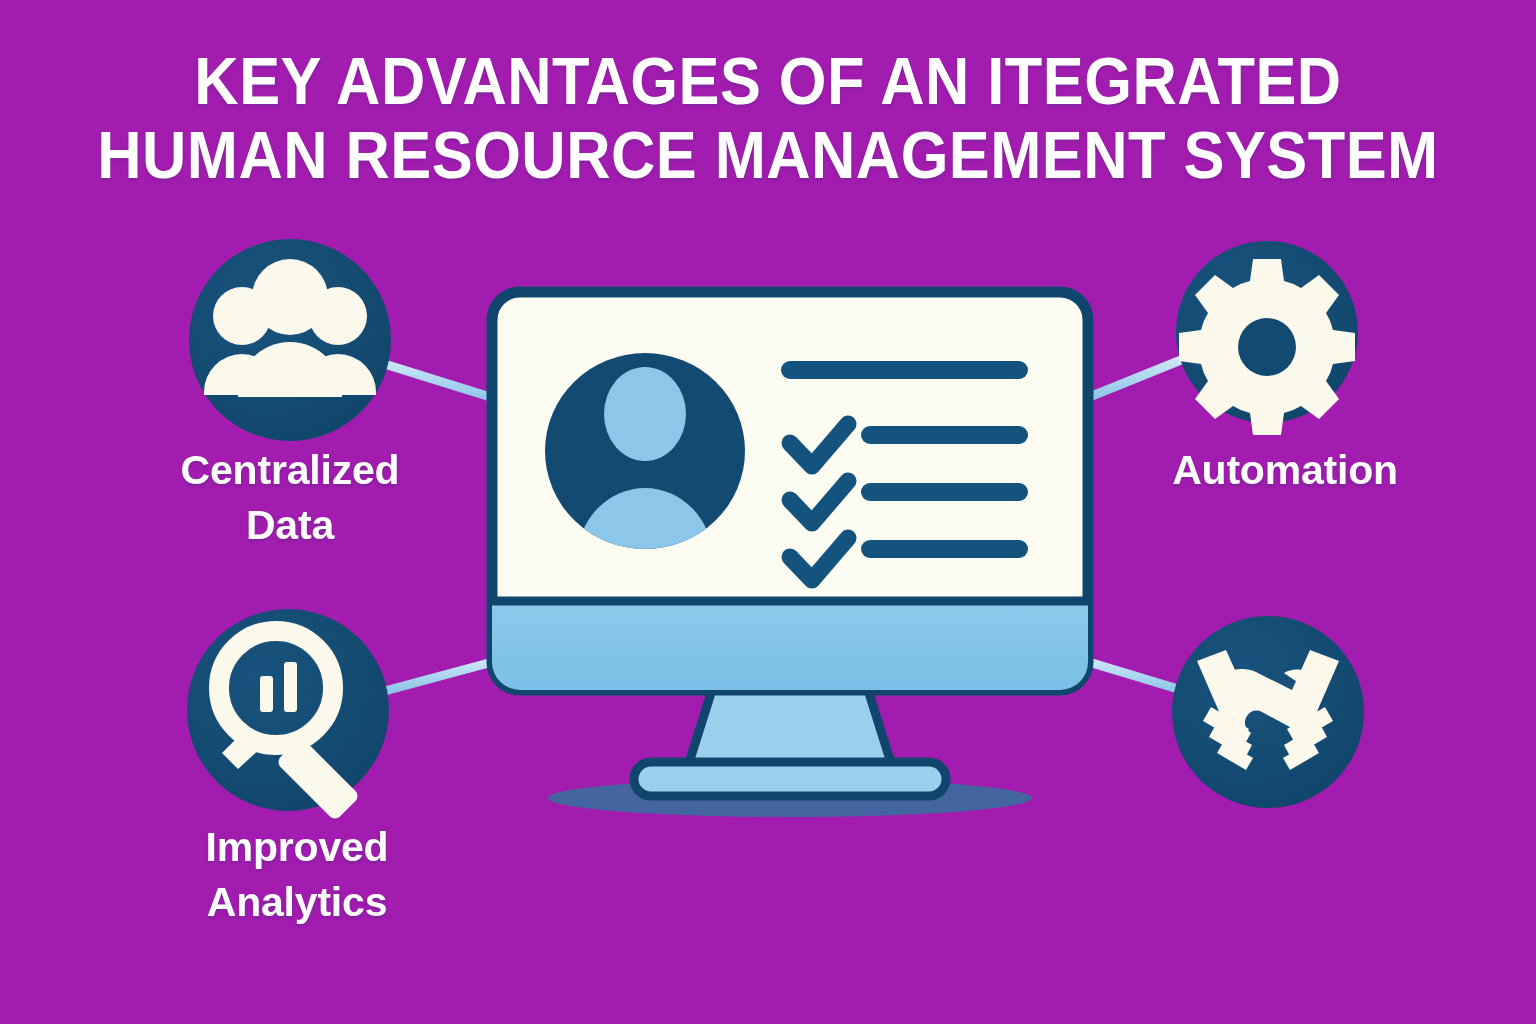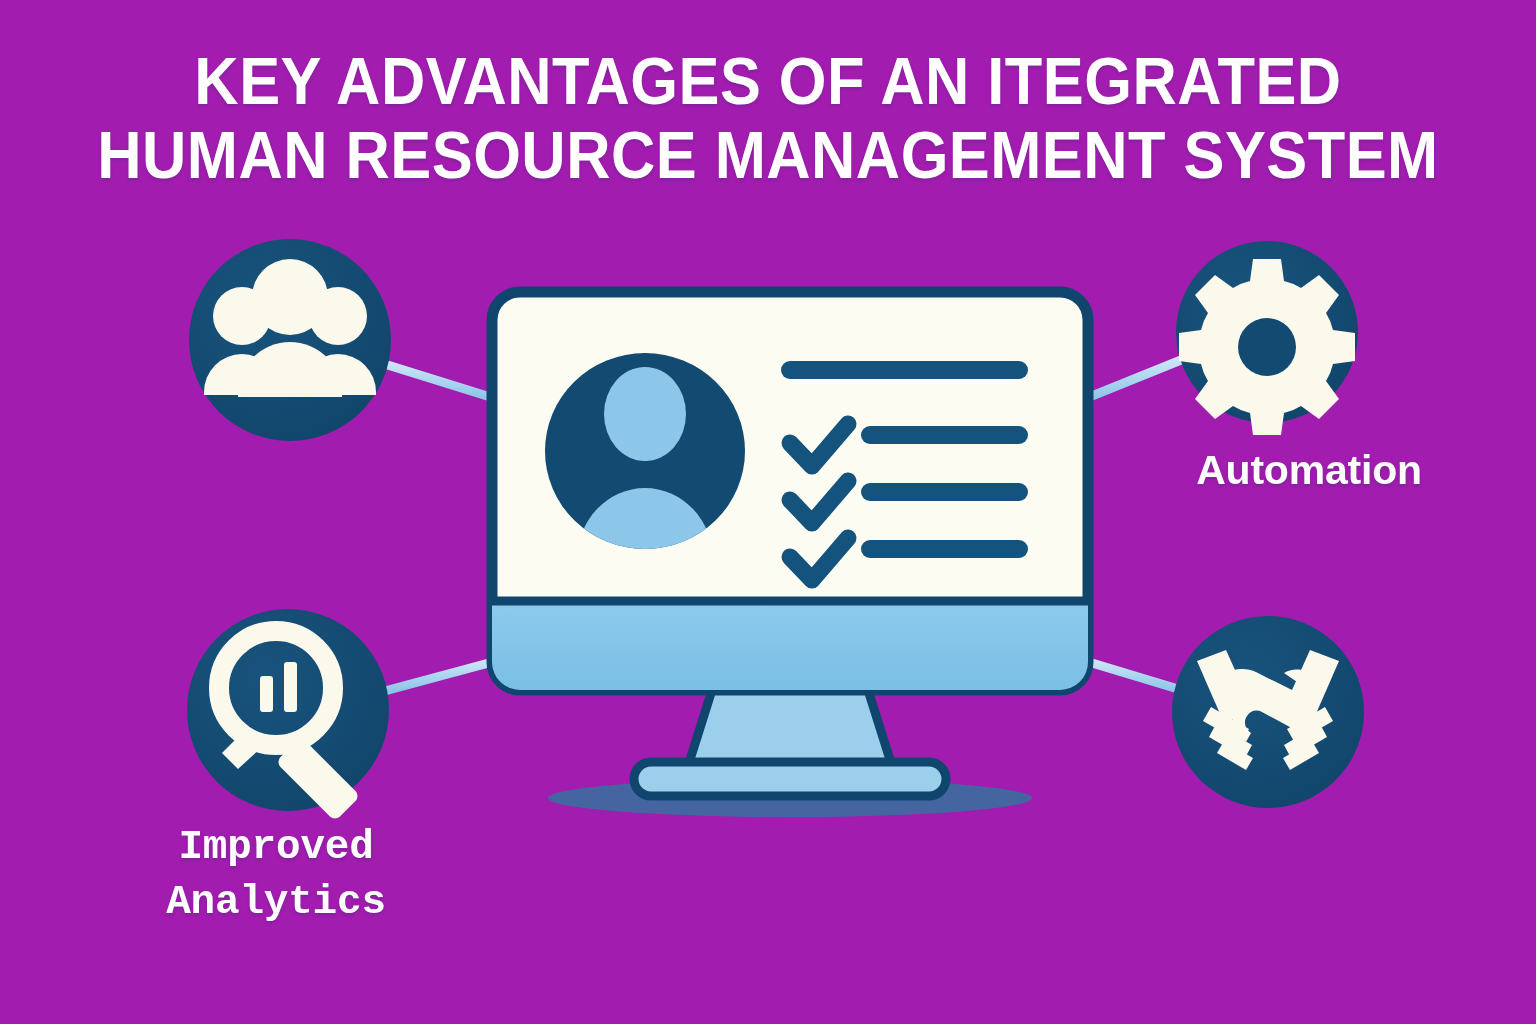--- a/index.html
+++ b/index.html
@@ -58,22 +58,22 @@
     font-family: "Liberation Sans", "DejaVu Sans", sans-serif;
     font-weight: 700;
     font-size: 41px;
     line-height: 55px;
     text-align: center;
     text-shadow: 0 2px 3px rgba(15,58,92,0.25);
     white-space: pre-line;
     letter-spacing: -0.2px;
   }
   #label-centralized-data { left: 120px;  top: 443px; width: 340px; }
-  #label-improved-analytics { left: 96px; top: 820px; width: 360px; font-family: Liberation Mono, monospace; }
-  #label-automation        { left: 1095px; top: 443px; width: 380px; padding-left: 24px; }
+  #label-improved-analytics { left: 117px; top: 820px; width: 360px; }
+  #label-automation        { left: 1095px; top: 443px; width: 380px; }
   #label-enhanced-compliance { left: 1075px; top: 820px; width: 420px; }
 </style>
 </head>
 <body>
 
 <div id="stage">
 
   <svg id="art" viewBox="0 0 1536 1024">
     <defs>
       <radialGradient id="circGrad" cx="38%" cy="32%" r="80%">
@@ -231,20 +231,22 @@
         <path d="M 1312 741 L 1283 758 L 1290 770 L 1319 753 Z"></path>
       </g>
     </g>
   </svg>
 
   <div id="title-block">
     <span class="title-line">KEY ADVANTAGES OF AN ITEGRATED</span>
     <span class="title-line">HUMAN RESOURCE MANAGEMENT SYSTEM</span>
   </div>
 
+  <div class="node-label" id="label-centralized-data">Centralized
+Data</div>
 
   <div class="node-label" id="label-improved-analytics">Improved
 Analytics</div>
 
   <div class="node-label" id="label-automation">Automation</div>
 
 
 </div>
 
 </body></html>

